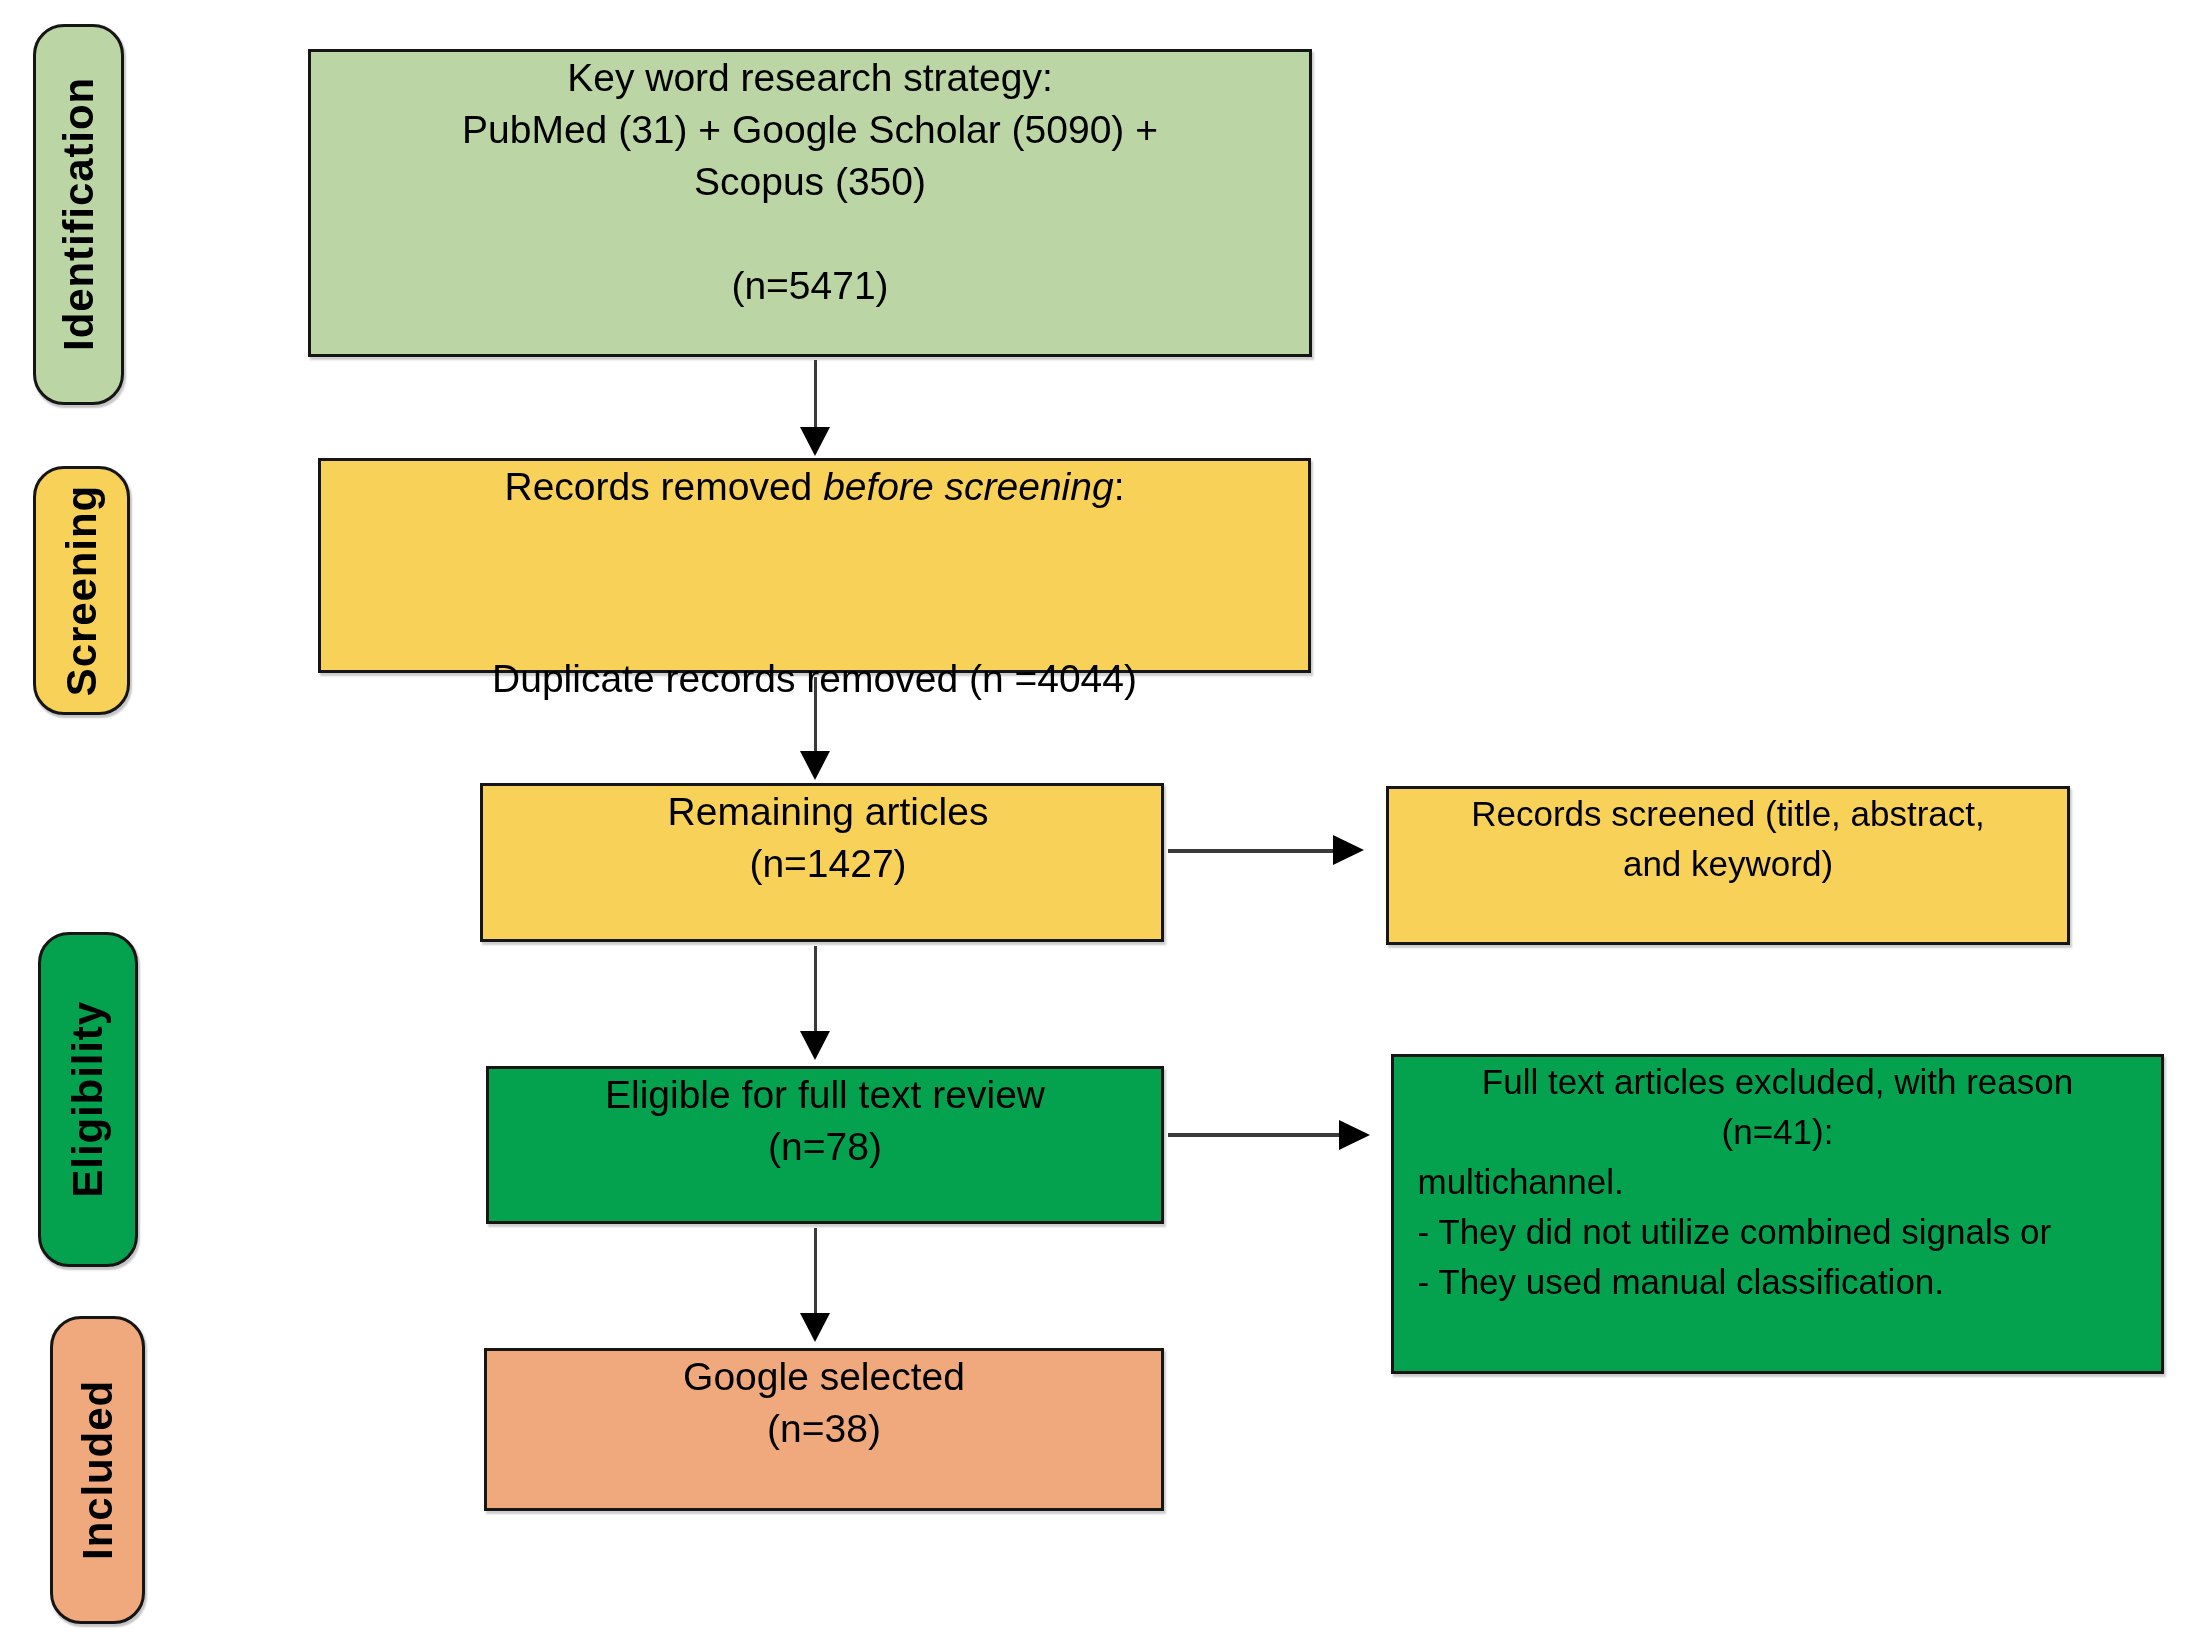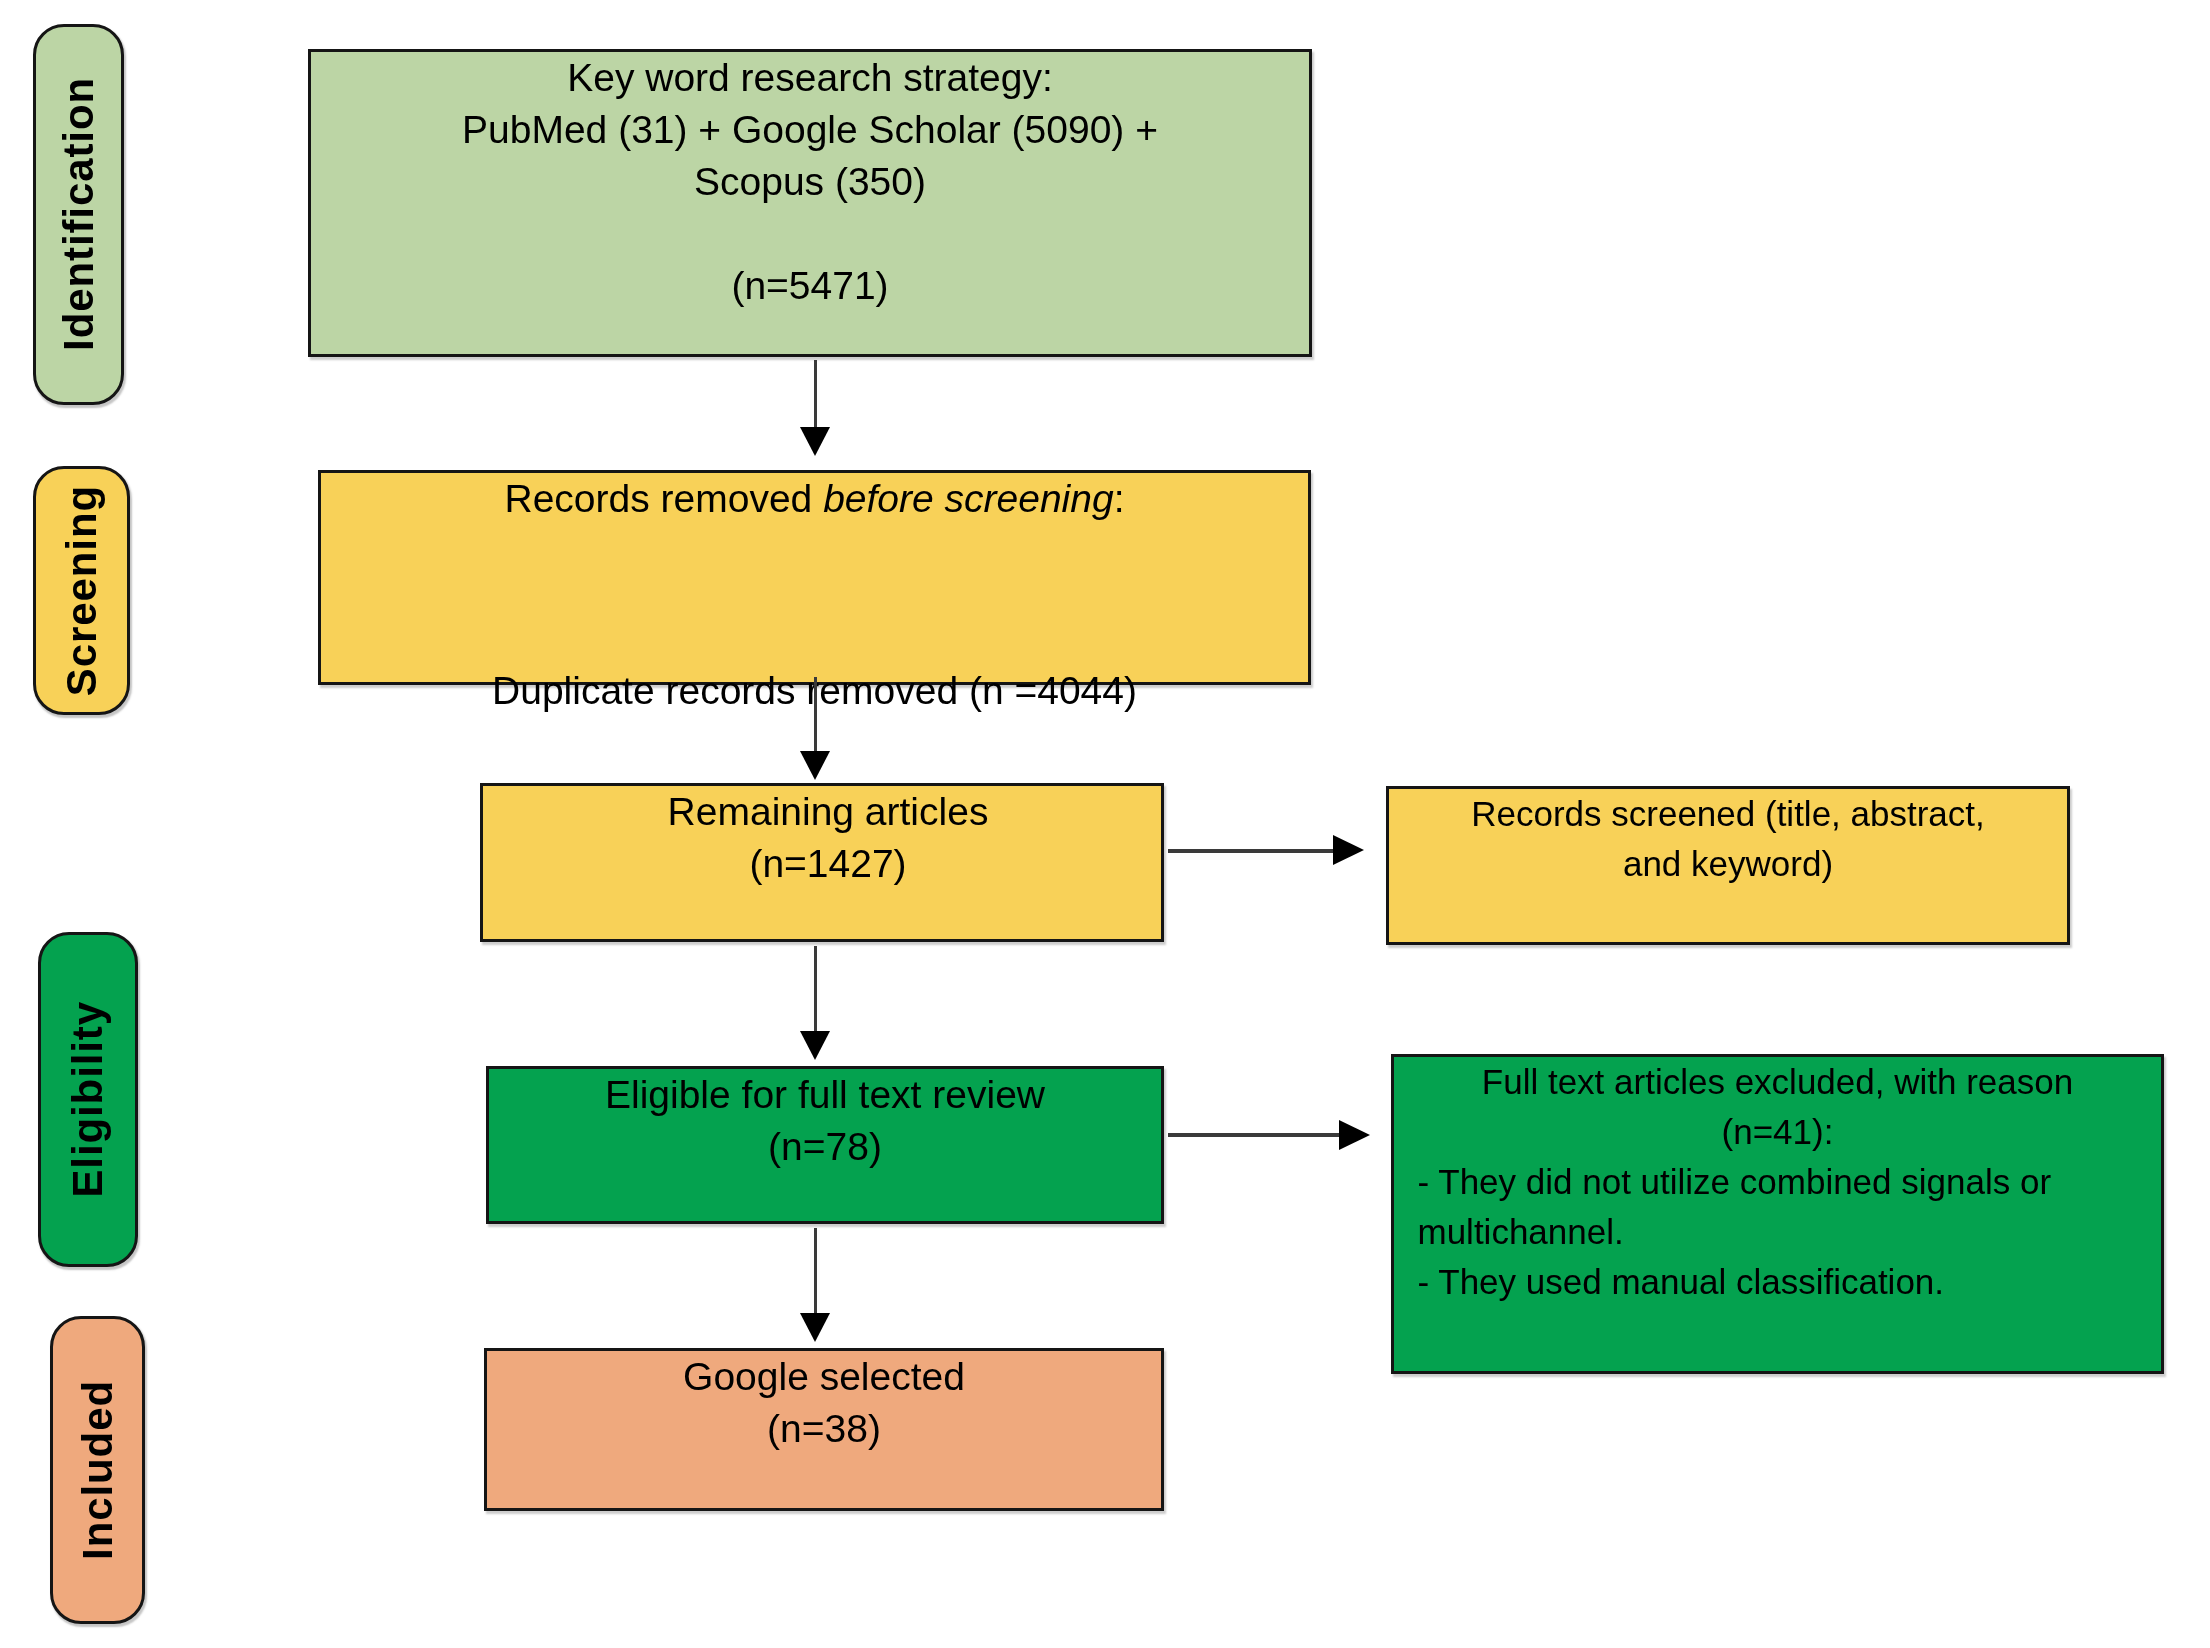--- a/index.html
+++ b/index.html
@@ -112,21 +112,21 @@
     <div class="line">Scopus (350)</div>
     <div class="line"></div>
     <div class="line">(n=5471)</div>
   </div>
 
   <div>
     <div class="stem-v" style="left:814px; top:360px; height:69px;"></div>
     <div class="head-down" style="left:800px; top:427px;"></div>
   </div>
 
-  <div class="box" style="left: 318px; top: 470px; width: 993px; height: 215px; background-color: rgb(248, 209, 88); gap: 44px;">
+  <div class="box" style="left: 318px; top: 458px; width: 993px; height: 215px; background-color: rgb(248, 209, 88); gap: 44px;">
     <div class="line"><span>Records removed </span><i>before screening</i><span>:</span></div>
     <div class="line"></div>
     <div class="line">Duplicate records removed (n =4044)</div>
   </div>
 
   <div>
     <div class="stem-v" style="left:814px; top:677px; height:76px;"></div>
     <div class="head-down" style="left:800px; top:751px;"></div>
   </div>
 
@@ -156,22 +156,22 @@
   </div>
 
   <div>
     <div class="stem-h" style="left:1168px; top:1133px; width:171px;"></div>
     <div class="head-right" style="left:1339px; top:1120px;"></div>
   </div>
 
   <div class="box small" style="left: 1371px; top: 1054px; width: 773px; height: 320px; background-color: rgb(4, 162, 79);">
     <div class="line">Full text articles excluded, with reason</div>
     <div class="line">(n=41):</div>
+    <div class="line left">multichannel.</div>
     <div class="line left">- They did not utilize combined signals or</div>
-    <div class="line left">multichannel.</div>
     <div class="line left">- They used manual classification.</div>
   </div>
 
   <div>
     <div class="stem-v" style="left:814px; top:1228px; height:86px;"></div>
     <div class="head-down" style="left:800px; top:1313px;"></div>
   </div>
 
   <div class="box" style="left: 484px; top: 1348px; width: 680px; height: 163px; background-color: rgb(239, 169, 125);">
     <div class="line">Google selected</div>

